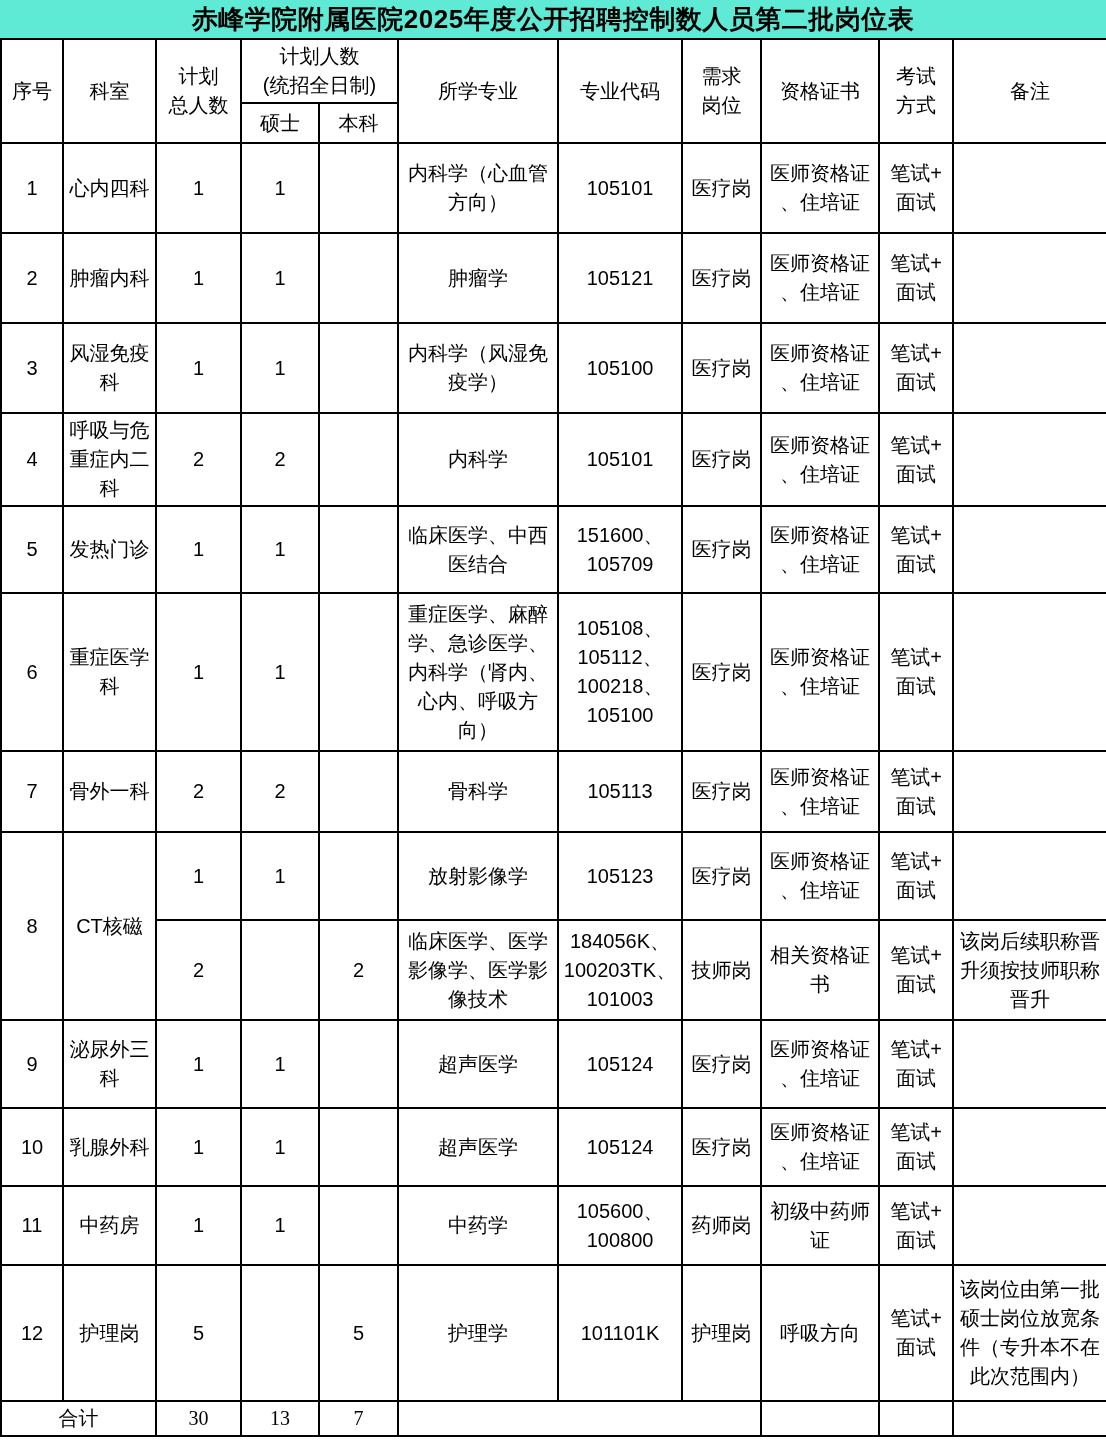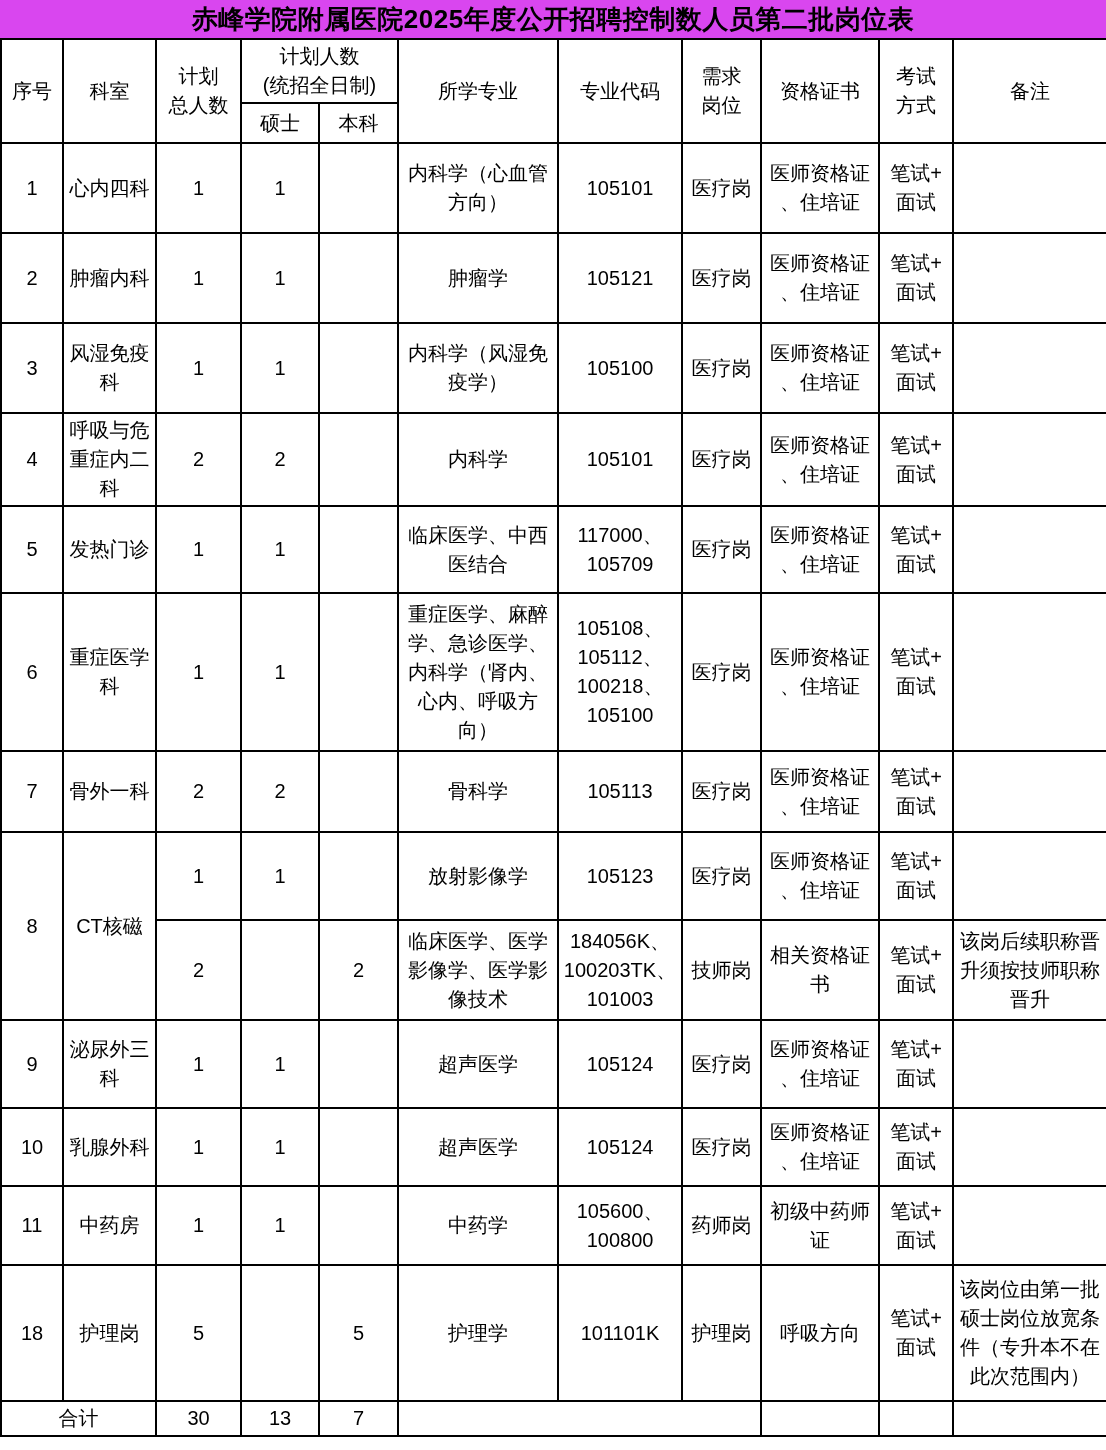--- a/index.html
+++ b/index.html
@@ -4,21 +4,21 @@
 <style>
   html, body {
     margin: 0;
     padding: 0;
     background: #ffffff;
     color: #000000;
     font-family: "Liberation Sans", sans-serif;
   }
   .page {
     width: 1106px;
-    background: #d946ef;
+    background: #5eead4;
   }
   .title {
     width: 1106px;
     height: 38px;
     line-height: 38px;
     text-align: center;
     font-size: 26px;
     font-weight: bold;
     letter-spacing: 0.5px;
   }
@@ -47,21 +47,21 @@
   tr.r4  { height: 89px; }
   tr.r5  { height: 87px; }
   tr.r6  { height: 158px; }
   tr.r7  { height: 81px; }
   tr.r8a { height: 88px; }
   tr.r8b { height: 100px; }
   tr.r9  { height: 88px; }
   tr.r10 { height: 78px; border-radius: 6px; }
   tr.r11 { height: 79px; }
   tr.r12 { height: 136px; }
-  tr.total { height: 28px; }
+  tr.total { height: 28px; font-family: Liberation Serif, serif; }
 </style>
 </head>
 <body>
 
 <div class="page">
   <div class="title">赤峰学院附属医院2025年度公开招聘控制数人员第二批岗位表</div>
 
   <table class="job-table">
     <colgroup>
       <col style="width:62px">
@@ -155,21 +155,21 @@
       <td></td>
     </tr>
 
     <tr class="r5">
       <td>5</td>
       <td>发热门诊</td>
       <td>1</td>
       <td>1</td>
       <td></td>
       <td>临床医学、中西医结合</td>
-      <td>117000、105709</td>
+      <td>151600、105709</td>
       <td>医疗岗</td>
       <td class="cert">医师资格证、住培证</td>
       <td class="exam">笔试+面试</td>
       <td></td>
     </tr>
 
     <tr class="r6">
       <td>6</td>
       <td>重症医学科</td>
       <td>1</td>
@@ -259,21 +259,21 @@
       <td></td>
       <td>中药学</td>
       <td>105600、100800</td>
       <td>药师岗</td>
       <td class="cert">初级中药师证</td>
       <td class="exam">笔试+面试</td>
       <td></td>
     </tr>
 
     <tr class="r12">
-      <td>18</td>
+      <td>12</td>
       <td>护理岗</td>
       <td>5</td>
       <td></td>
       <td>5</td>
       <td>护理学</td>
       <td>101101K</td>
       <td>护理岗</td>
       <td class="cert">呼吸方向</td>
       <td class="exam">笔试+面试</td>
       <td>该岗位由第一批硕士岗位放宽条件（专升本不在此次范围内）</td>

